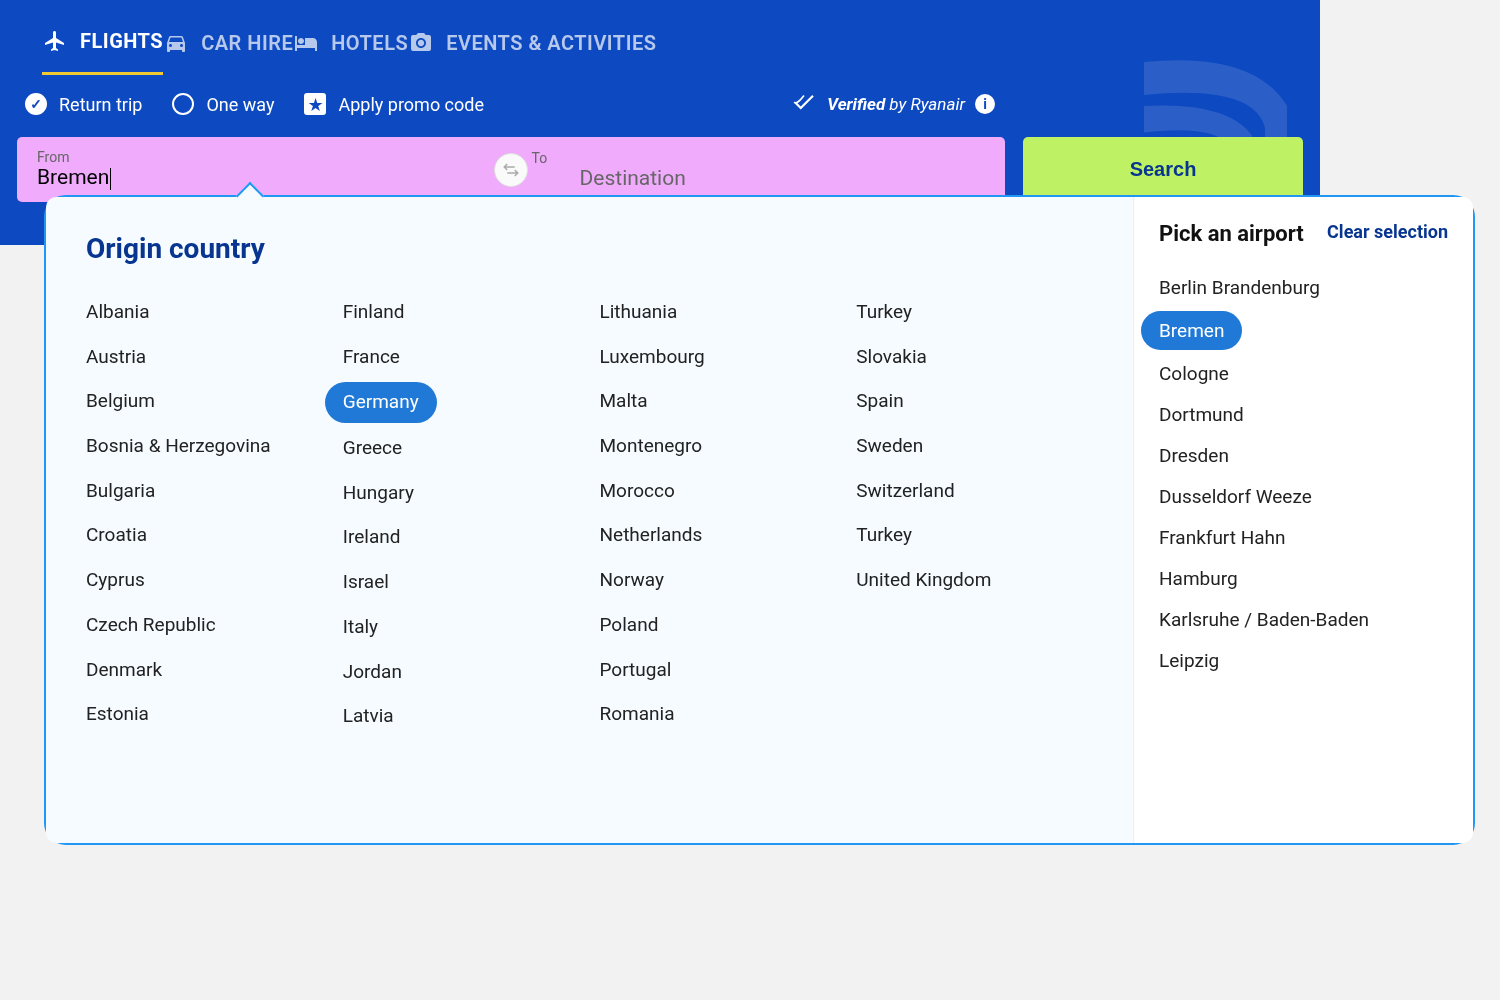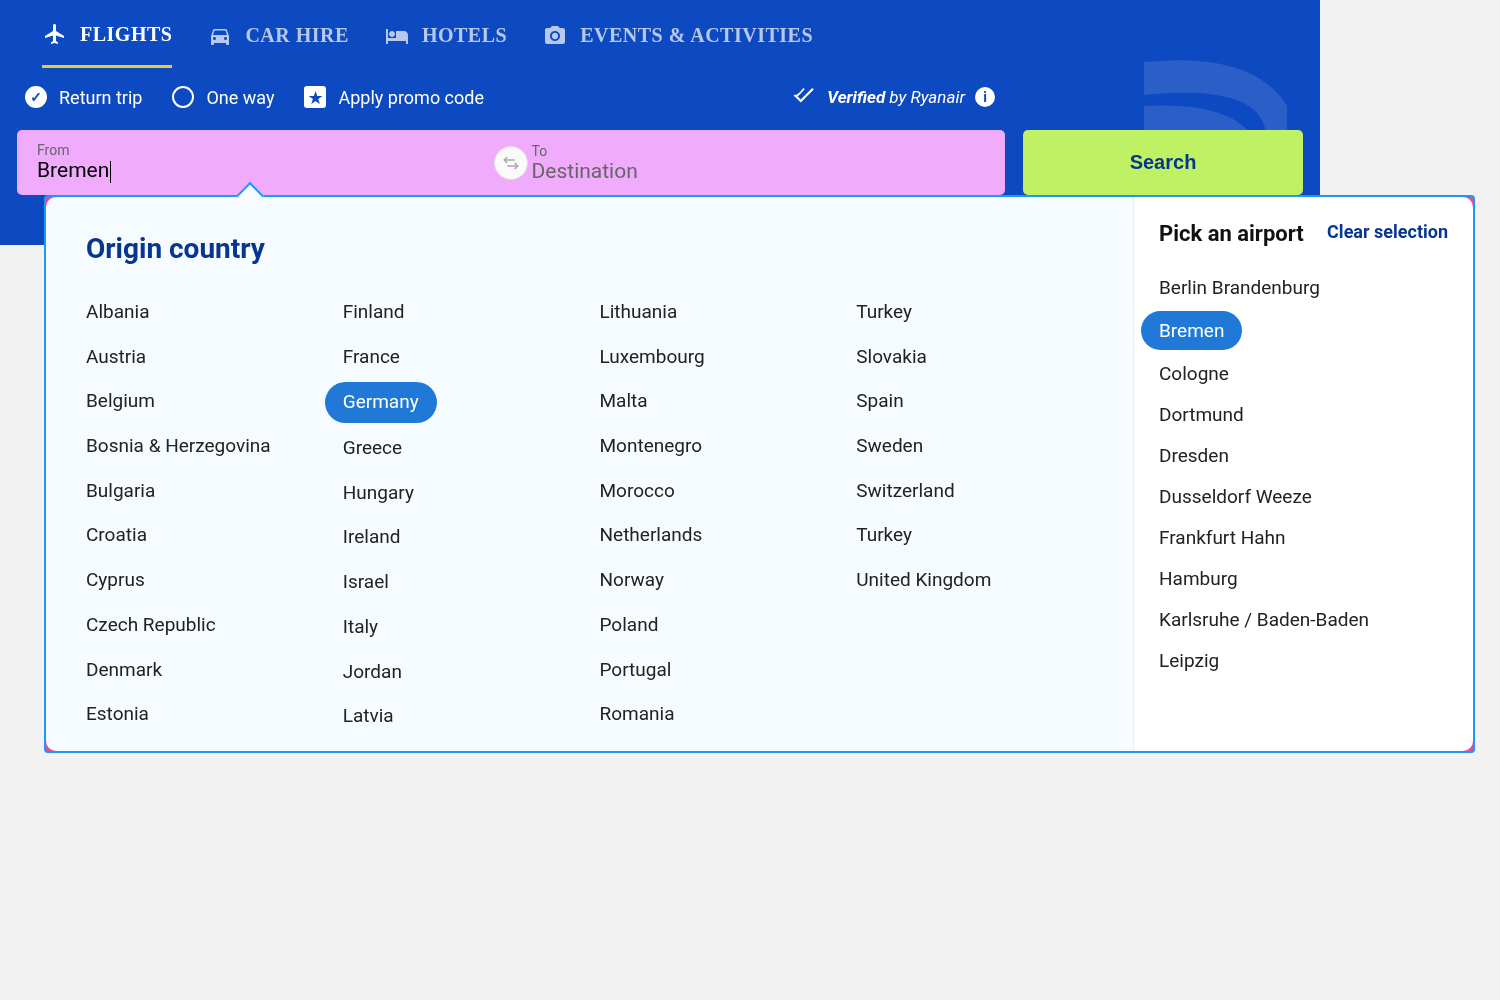--- a/index.html
+++ b/index.html
@@ -20,24 +20,22 @@
     position: absolute;
     right: -30px;
     top: 40px;
     width: 280px;
     height: 220px;
     opacity: 0.12;
     color: #fff;
   }
   .tabs {
     display: flex;
-    gap: 35px;
-    padding-top: 21px;
+    padding-top: 28px;
     padding-left: 25px;
-    font-family: Liberation Serif, serif;
   }
   .tab {
     display: flex;
     align-items: center;
     gap: 12px;
     color: rgba(255,255,255,0.7);
     font-size: 20px;
     font-weight: 600;
     letter-spacing: 0.5px;
     padding-bottom: 18px;
@@ -130,21 +128,21 @@
   .field-label { font-size: 14px; color: #666; }
   .field-value {
     font-size: 21px;
     color: #000;
     border: none;
     outline: none;
     width: 100%;
     font-family: inherit;
     padding: 0;
   }
-  .field-placeholder { font-size: 21px; color: #666; }
+  .field-placeholder { font-size: 21px; color: #666; margin-left: 48px; }
   .caret {
     display: inline-block;
     width: 1px;
     height: 22px;
     background: #000;
     vertical-align: middle;
     margin-left: 1px;
     animation: blink 1s step-end infinite;
   }
   @keyframes blink { 50% { opacity: 0; } }
@@ -178,23 +176,23 @@
     border-radius: 5px;
     cursor: pointer;
   }
   .dropdown {
     position: absolute;
     top: 195px;
     left: 44px;
     right: 25px;
     background: #ec4899;
     border: 2px solid #2196f3;
-    border-radius: 4px;
-    display: flex;
-    height: 558px;
+    border-radius: 22px;
+    display: flex;
+    height: 650px;
   }
   .dropdown::before {
     content: "";
     position: absolute;
     top: -11px;
     left: 194px;
     width: 18px;
     height: 18px;
     background: #f5fbff;
     border-left: 2px solid #2196f3;

